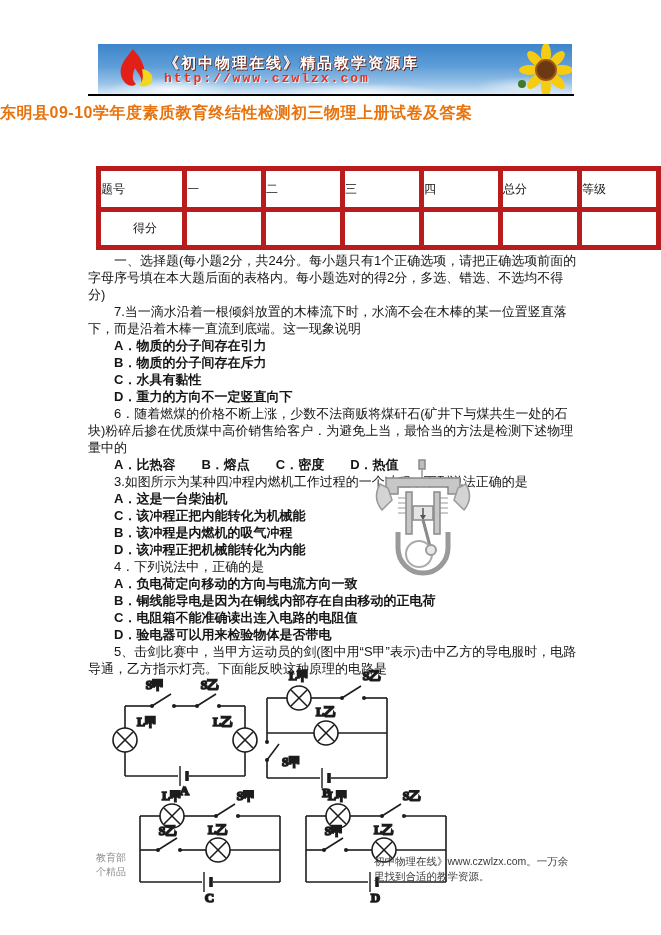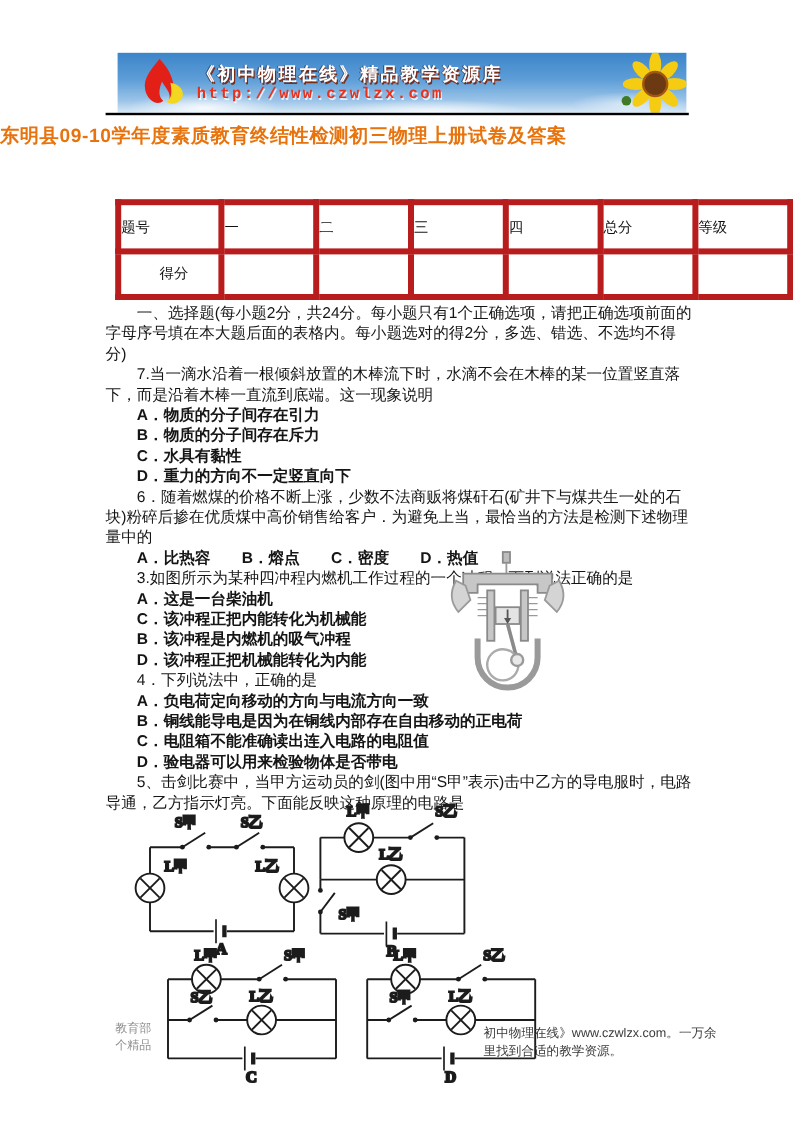--- a/index.html
+++ b/index.html
@@ -73,21 +73,21 @@
   .lbl{font-size:12px;}
   .diag-lbl{font-size:13px;letter-spacing:1px;}
   
   .watermark{
     position:absolute;left:84px;top:851px;font-size:10px;line-height:14px;
     color:#8f8f8f;
     margin-left:12px;
   }
   .footer-note{
     position:absolute;left:374px;top:854px;width:210px;
-    font-size:10.5px;line-height:15px;color:#3a3a3a;margin-left:29px;
+    font-size:10.5px;line-height:15px;color:#3a3a3a;
   }
 </style>
 </head>
 <body>
 
 <div class="banner">
   <div class="logo-wrap">
     <svg width="58" height="48" viewBox="0 0 58 48">
       <path d="M27 4 C20 13 13 20 15 30 C16.5 38 25 44 30 39 C25 35 27 28 29 23 C32 29 37 32 35 39 C40 35 40 24 35 15 C32 9 30 8 27 4 Z" fill="#e32017"></path>
       <path d="M36 24 C43 25 48 30 46 36 C44 41 37 43 33 40 C38 36 37 30 36 24 Z" fill="#f2d61f"></path>

